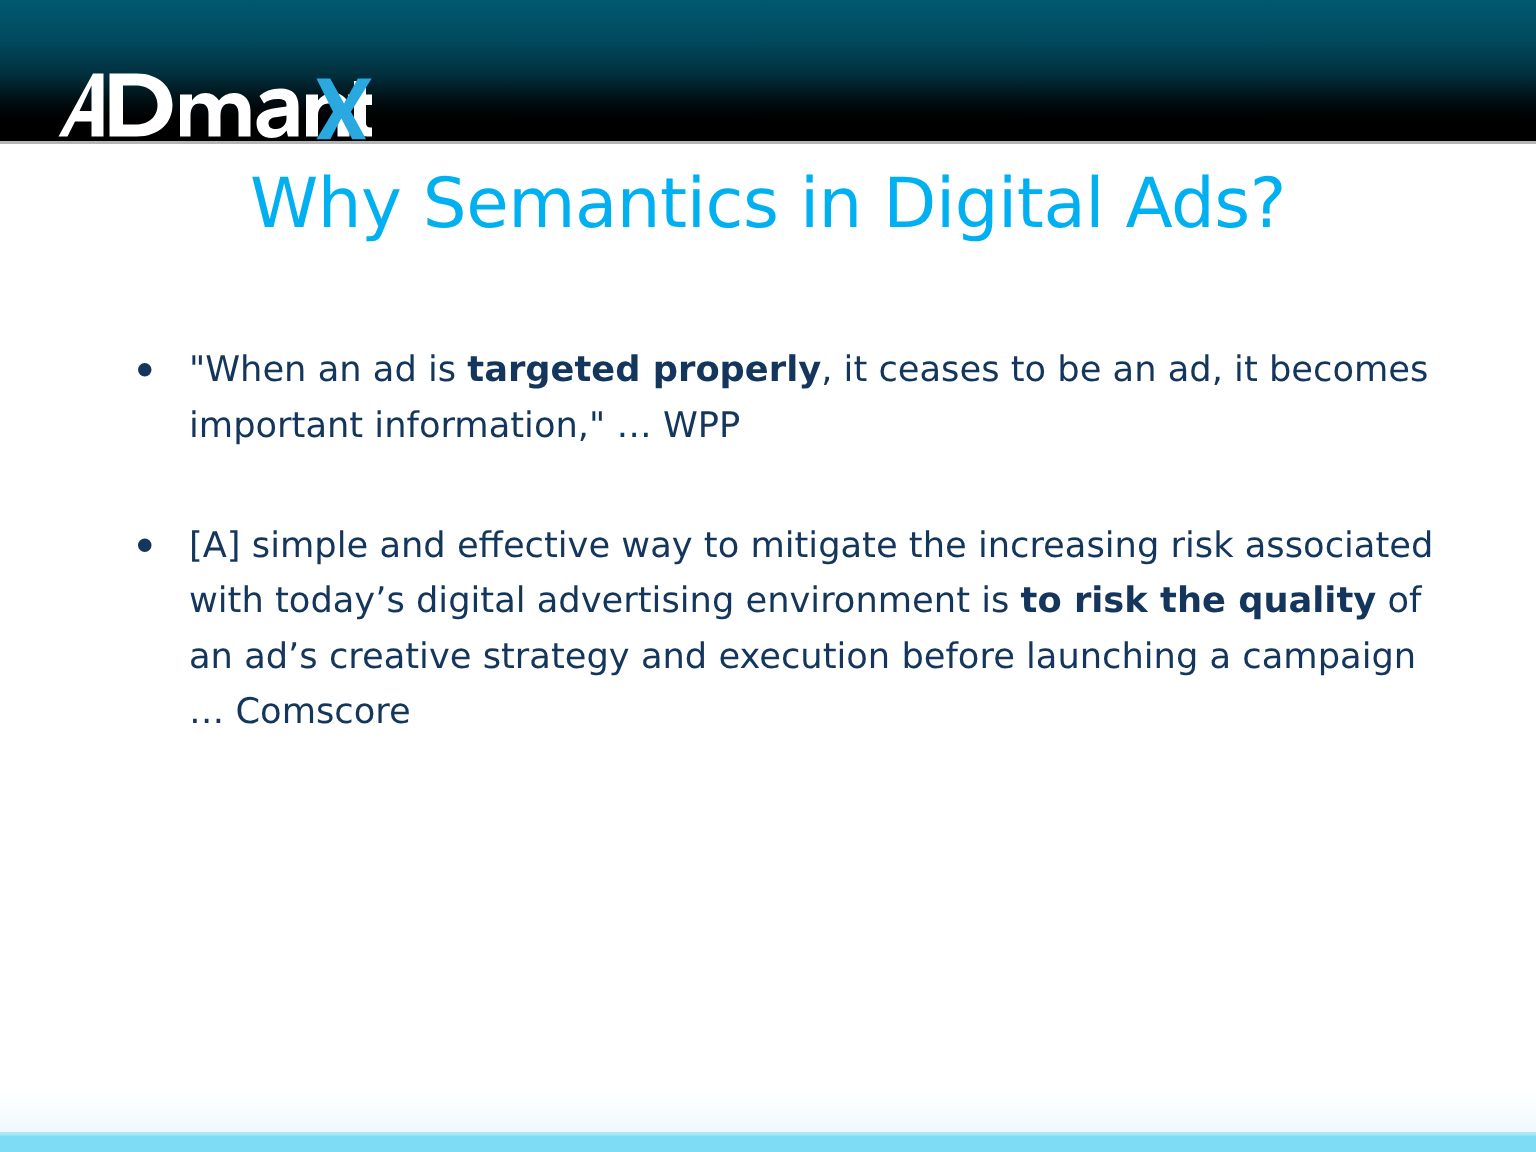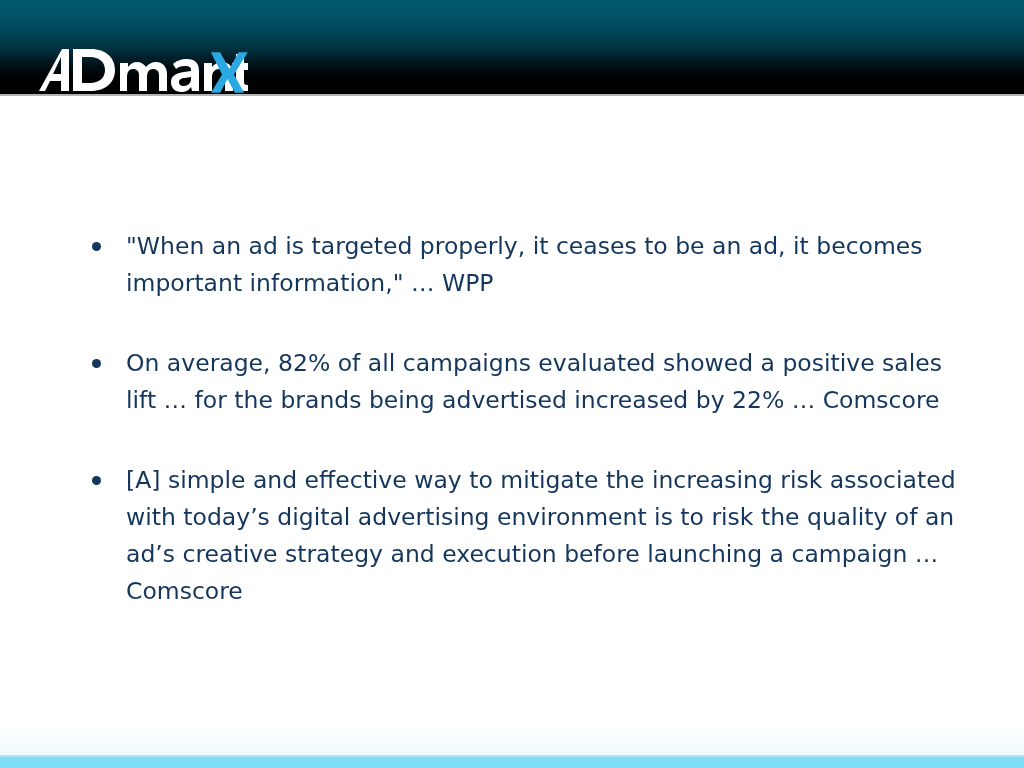--- a/index.html
+++ b/index.html
@@ -95,21 +95,21 @@
   .bullet-dot {
     position: absolute;
     left: 6px;
     top: 14px;
     width: 9px;
     height: 9px;
     border-radius: 50%;
     background: #14365c;
   }
   .bullet-text { display: block; }
-  .bullet-text b { font-weight: 400; text-align: right; }
+  .bullet-text b { font-weight: 700; text-align: right; }
 
   
   .footer-fade {
     position: absolute;
     left: 0;
     top: 726px;
     width: 1024px;
     height: 29px;
     background: linear-gradient(to bottom, #ffffff 0%, #f6fcfe 60%, #eef9fd 100%);
   }
@@ -147,36 +147,31 @@
         <path d="M135 35 C135 29 140 26 148 25 L155 24 L155 23 C155 20 153 19 149 19 C145 19 142 20 140 22 L137 17 C140 14 145 12 151 12 C159 12 163 16 163 24 L163 44 L156 44 L155 40 C153 43 150 45 145 45 C139 45 135 41 135 35 Z M148 39 C152 39 155 36 155 32 L155 30 L149 31 C145 31 143 33 143 35 C143 38 145 39 148 39 Z"></path>
         <path d="M168 16 L176 16 L176 20 C178 17 182 15 186 15 C193 15 197 20 197 27 L197 44 L189 44 L189 29 C189 24 187 22 183 22 C179 22 176 25 176 30 L176 44 L168 44 Z"></path>
         <path d="M200 7 L208 7 L208 16 L214 16 L214 23 L208 23 L208 35 C208 37 209 38 211 38 L214 38 L214 44 L209 44 C203 44 200 41 200 35 L200 23 L196 23 L196 16 L200 16 Z"></path>
       </g>
       <g fill="#29a9e0">
         <path d="M176 4 L186 4 L196 22 L206 4 L216 4 L201 28 L212 48 L202 48 L194 33 L186 48 L176 48 L188 28 Z" transform="translate(2,-2) scale(0.92) translate(12,4)"></path>
       </g>
     </svg>
   </div>
 
+  <div class="title">Why Semantics in Digital Ads?</div>
 
   <div class="body">
 
     <div class="bullet-row">
       <span class="bullet-dot"></span>
       <span class="bullet-text">
         <span>"When an ad is </span><b>targeted properly</b><span>, it ceases to be an ad, it becomes important information," … WPP</span>
       </span>
     </div>
 
-    <div class="bullet-row">
-      <span class="bullet-dot"></span>
-      <span class="bullet-text">
-        <span>On average, 82% of all campaigns evaluated showed a positive sales lift … for the </span><b>brands</b><span> being advertised increased by 22%  … Comscore</span>
-      </span>
-    </div>
 
     <div class="bullet-row">
       <span class="bullet-dot"></span>
       <span class="bullet-text">
         <span>[A] simple and effective way to mitigate the increasing risk associated with today’s digital advertising environment is </span><b>to risk the quality</b><span> of an ad’s creative strategy and execution before launching a campaign … Comscore</span>
       </span>
     </div>
 
   </div>
 

